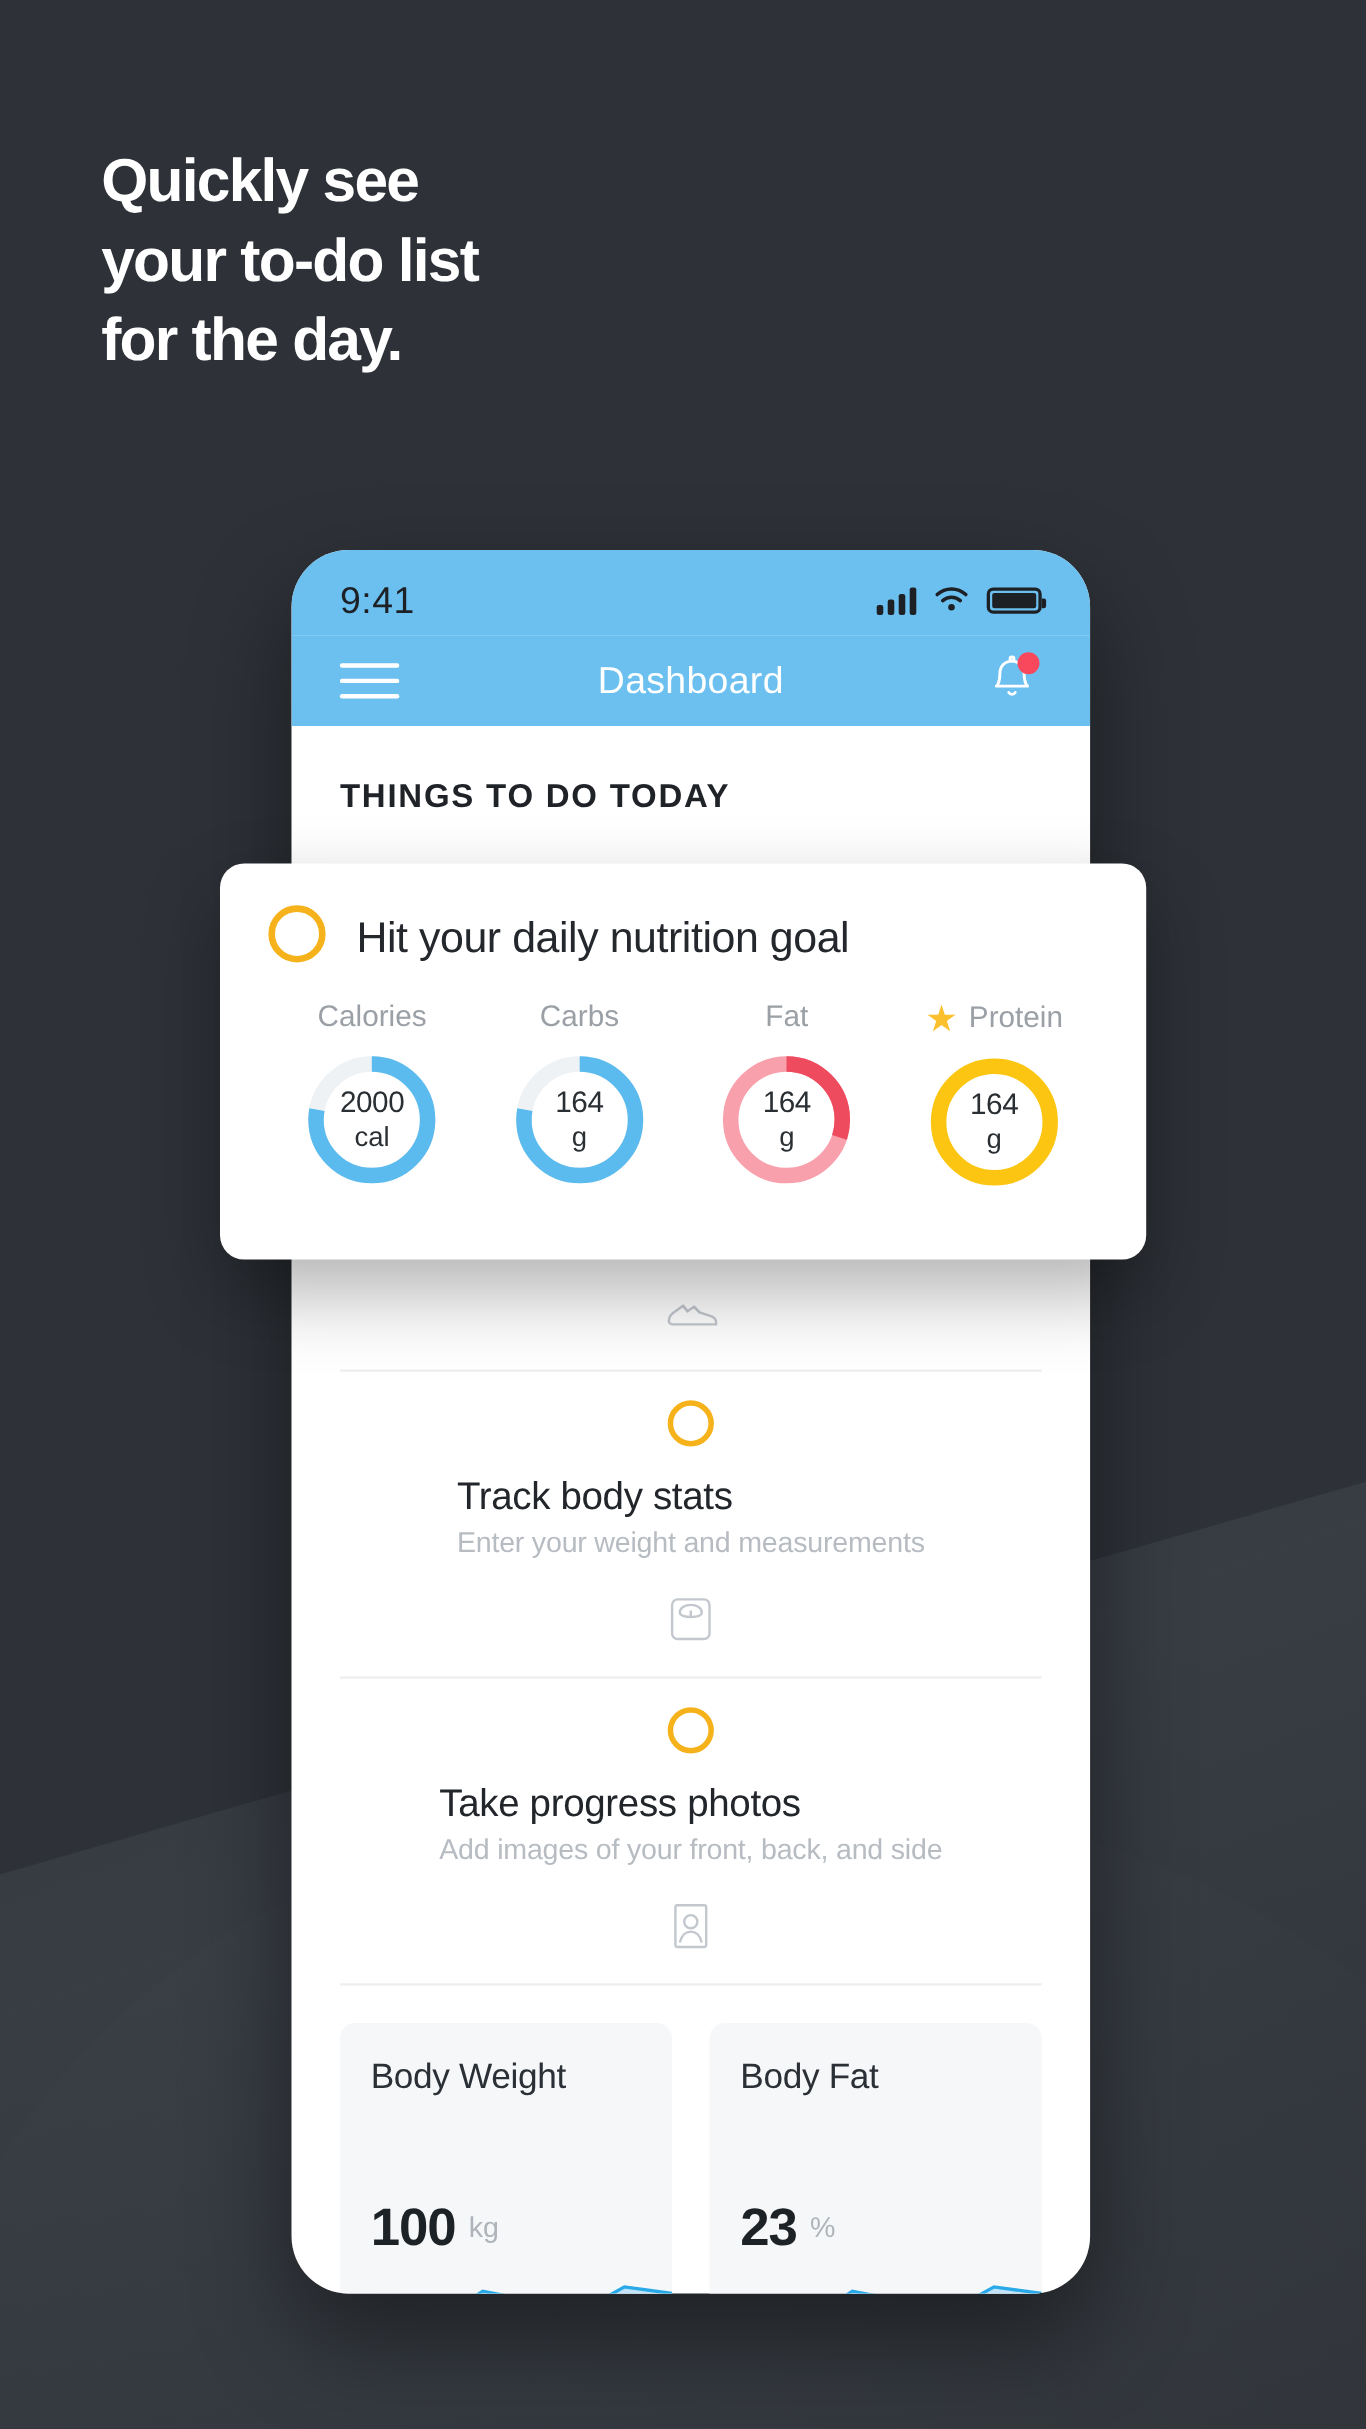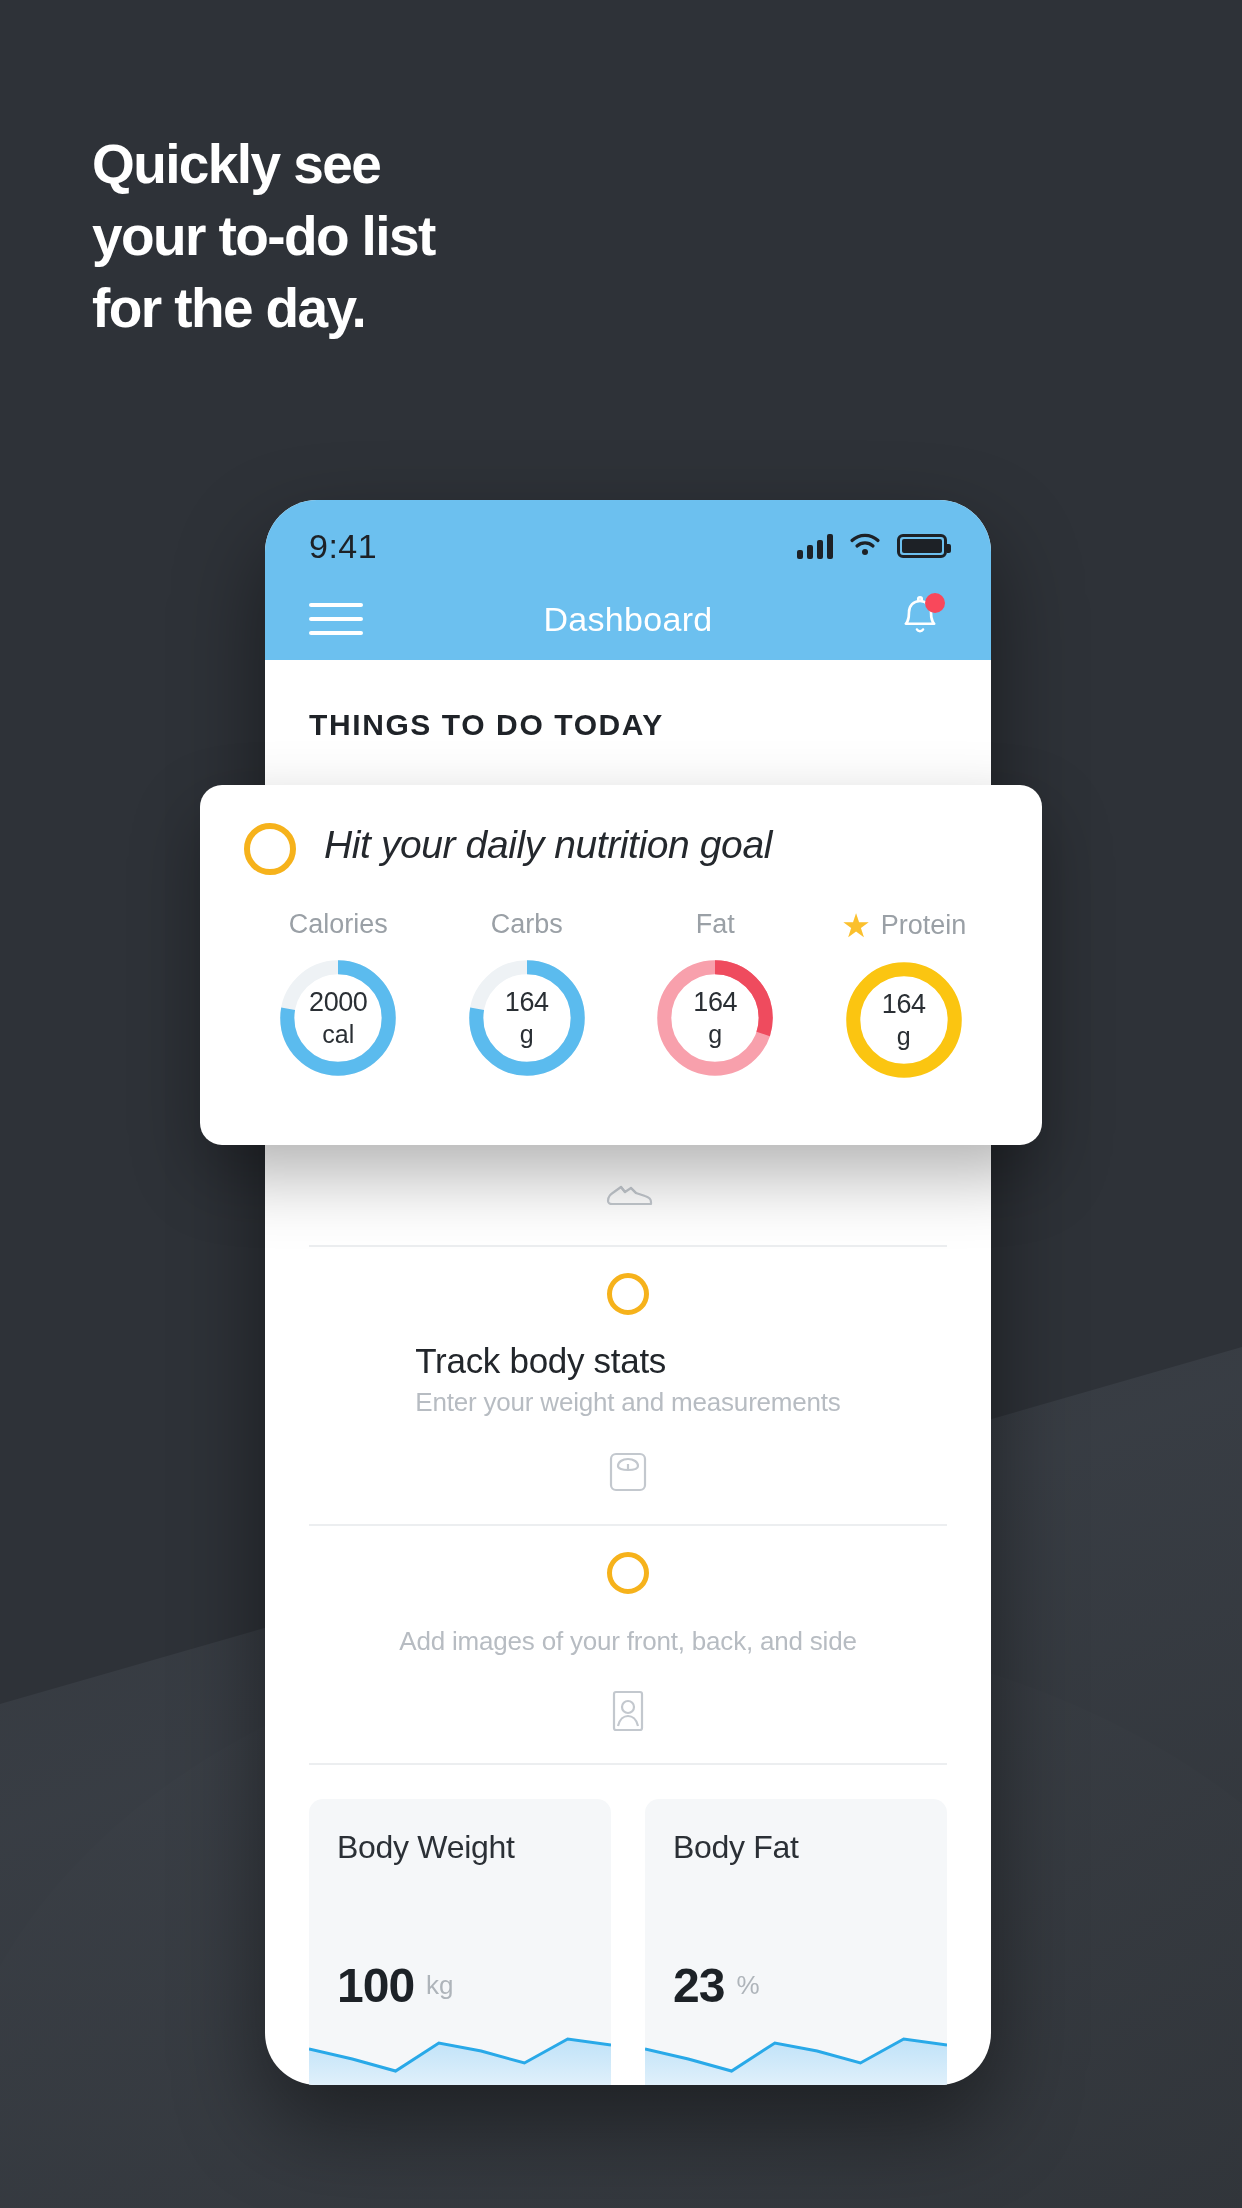--- a/index.html
+++ b/index.html
@@ -115,21 +115,21 @@
   .pcard.short { height:60px; }
 
   
   #nutri-card {
     position:absolute; left:200px; top:785px;
     width:842px; height:360px;
     background:#ffffff; border-radius:22px;
     box-shadow:0 30px 70px rgba(0,0,0,.30);
     padding:38px 44px 0 44px;
   }
-  #nutri-head { display:flex; align-items:flex-start; gap:28px;font-style:italic; }
+  #nutri-head { display:flex; align-items:flex-end; gap:28px; }
   #nutri-ring { width:52px; height:52px; border-radius:50%; border:6px solid #f6b21b; flex:0 0 auto; }
   #nutri-title { font-size:39px; color:#24282d; letter-spacing:-.4px; }
   #macros { display:flex; margin-top:34px; }
   .macro { flex:1; display:flex; flex-direction:column; align-items:center; }
   .macro-label { font-size:27px; color:#9aa0a6; display:flex; align-items:center; gap:10px; }
   .macro-star { color:#fbc02d; font-size:33px; line-height:1; }
   .macro-ring { position:relative; width:124px; height:124px; margin-top:16px; }
   .macro-ring svg { width:100%; height:100%; transform:rotate(-90deg); }
   .macro-val {
     position:absolute; inset:0; display:flex; flex-direction:column;
@@ -230,20 +230,21 @@
                 <path d="M18 22c0-4 4.4-7 10-7s10 3 10 7c0 2.6-4.4 4-10 4s-10-1.4-10-4z"></path>
                 <path d="M28 20v5"></path>
               </g>
             </svg>
         </div>
       </div>
 
       <div class="task-row">
         <div class="ring"></div>
         <div class="task-text">
+          <div class="task-title">Take progress photos</div>
           <div class="task-sub">Add images of your front, back, and side</div>
         </div>
         <div class="task-icon">
           <svg viewBox="0 0 56 56">
               <g fill="none" stroke="#c3c8ce" stroke-width="2.2" stroke-linejoin="round">
                 <rect x="14" y="9" width="28" height="38" rx="2"></rect>
                 <circle cx="28" cy="24" r="6"></circle>
                 <path d="M18 43c1.6-7 6-10 10-10s8.4 3 10 10"></path>
               </g>
             </svg>

